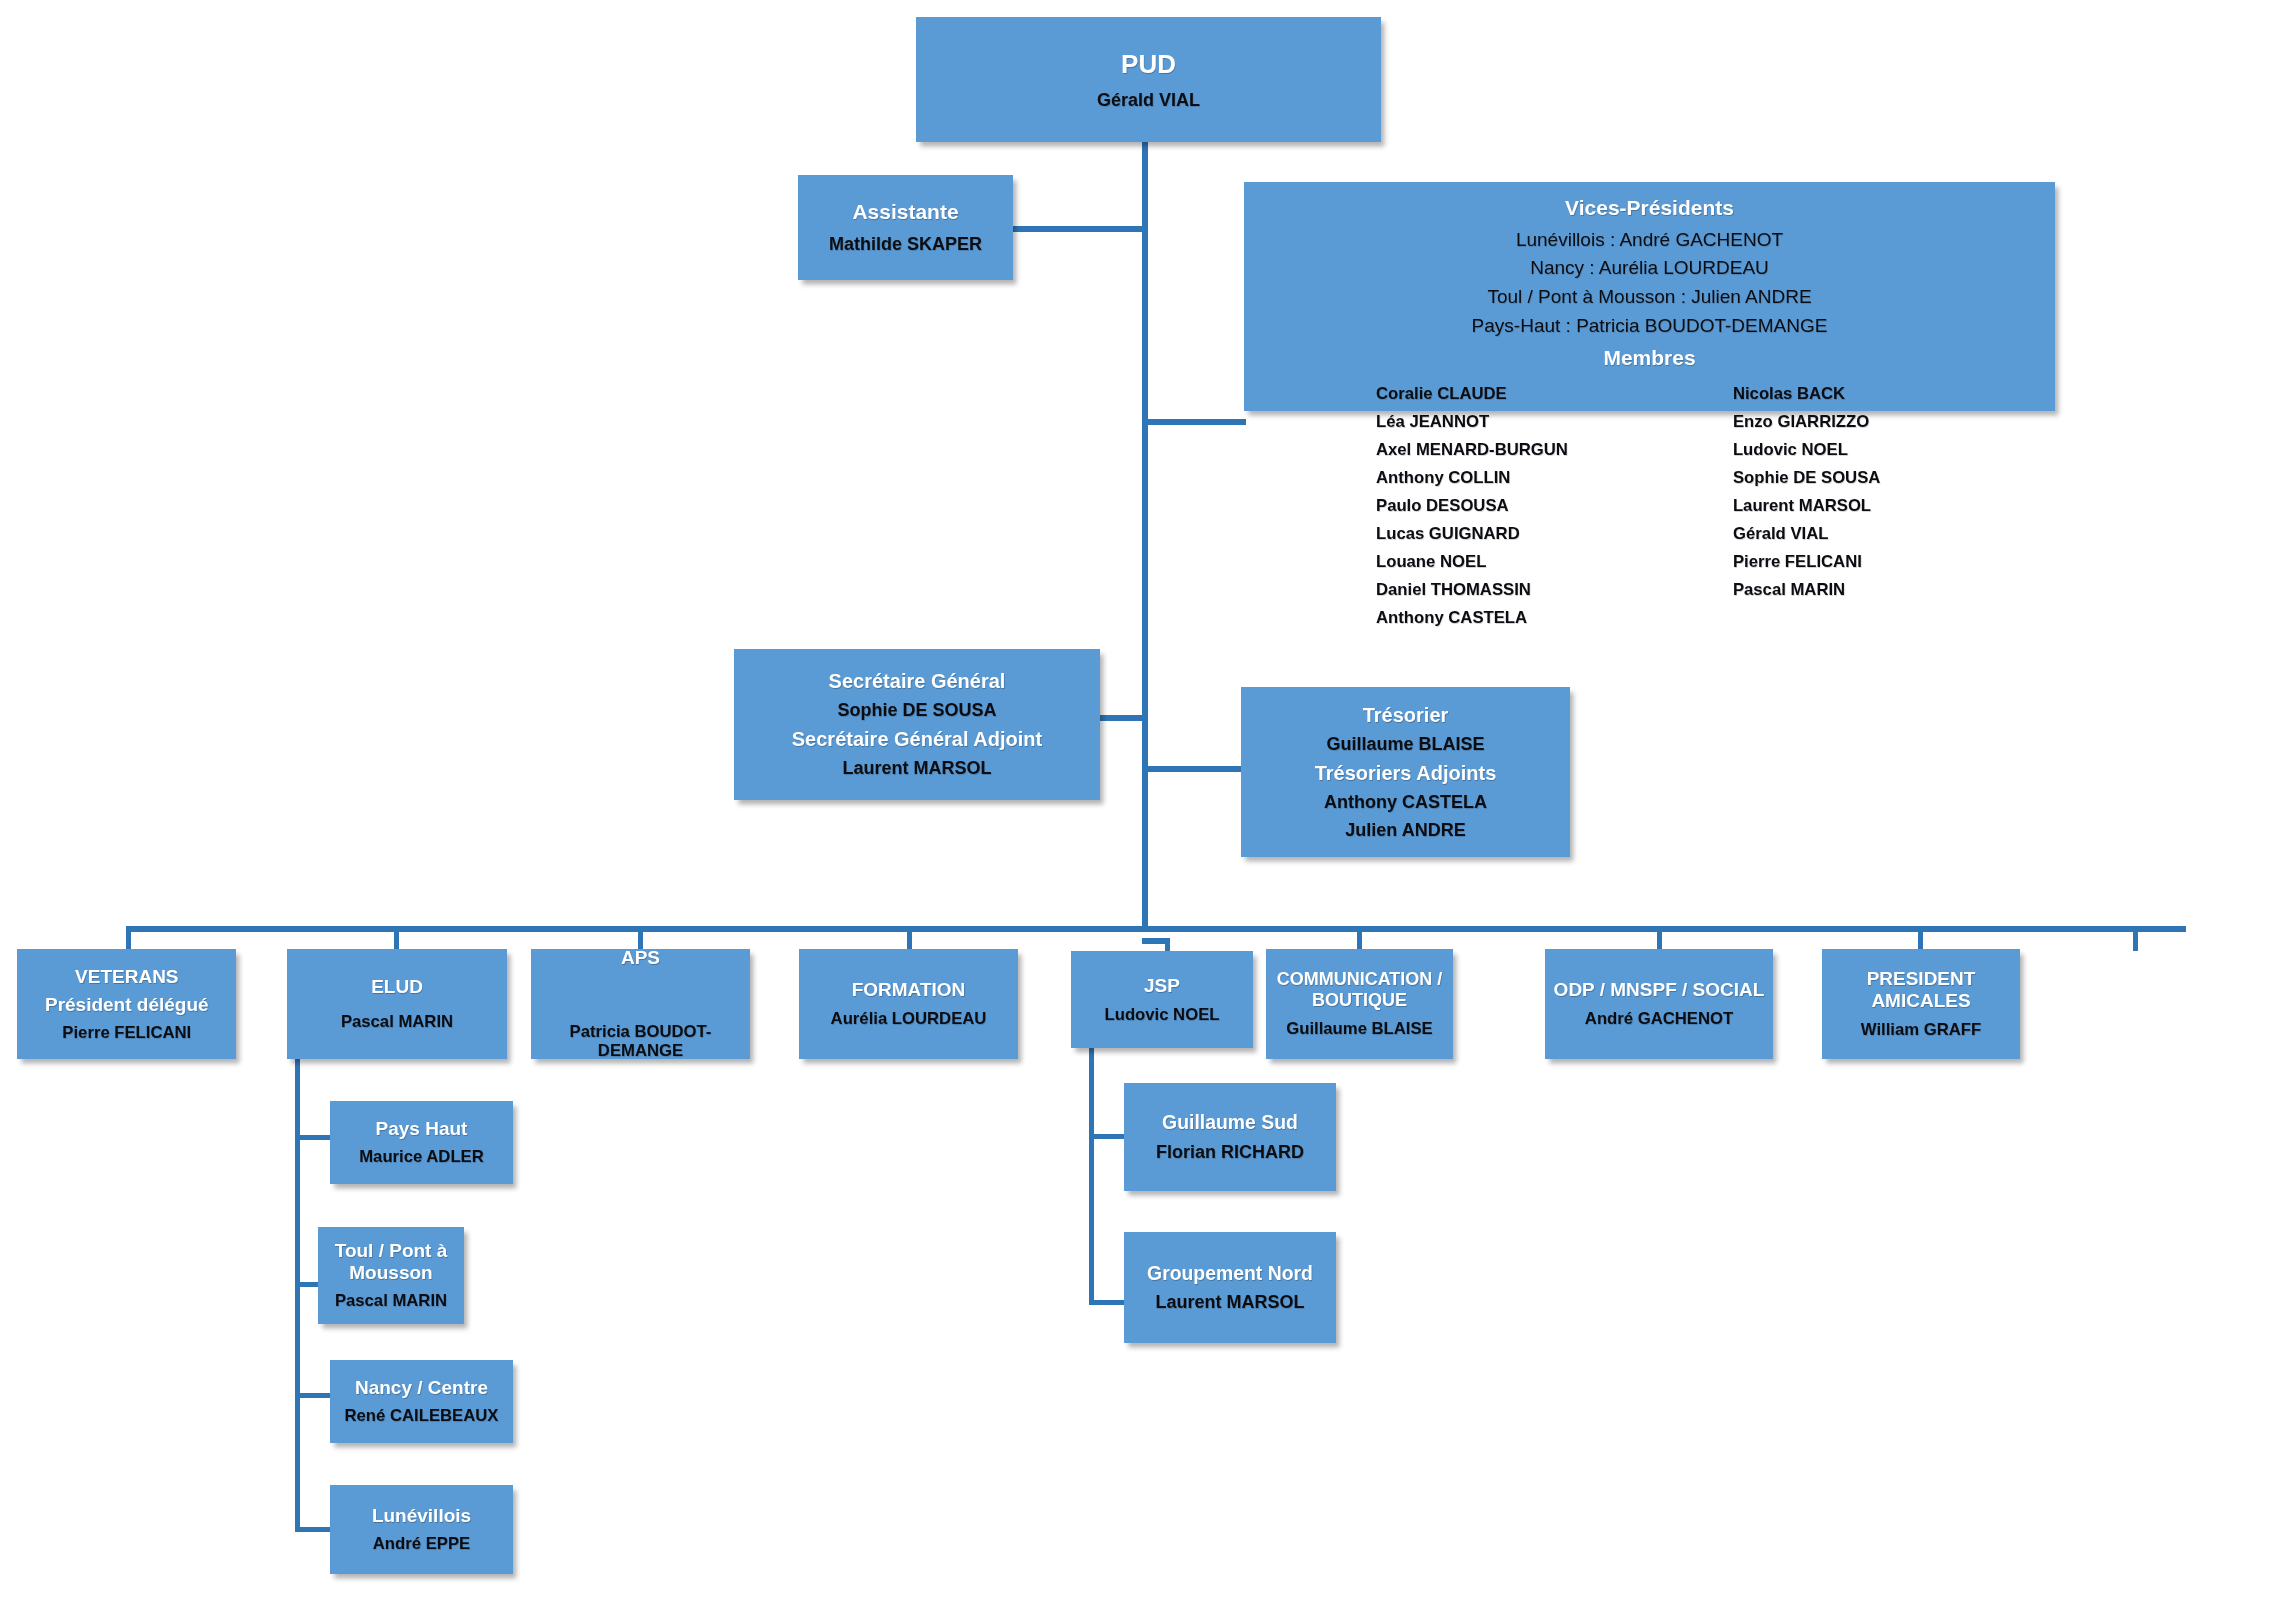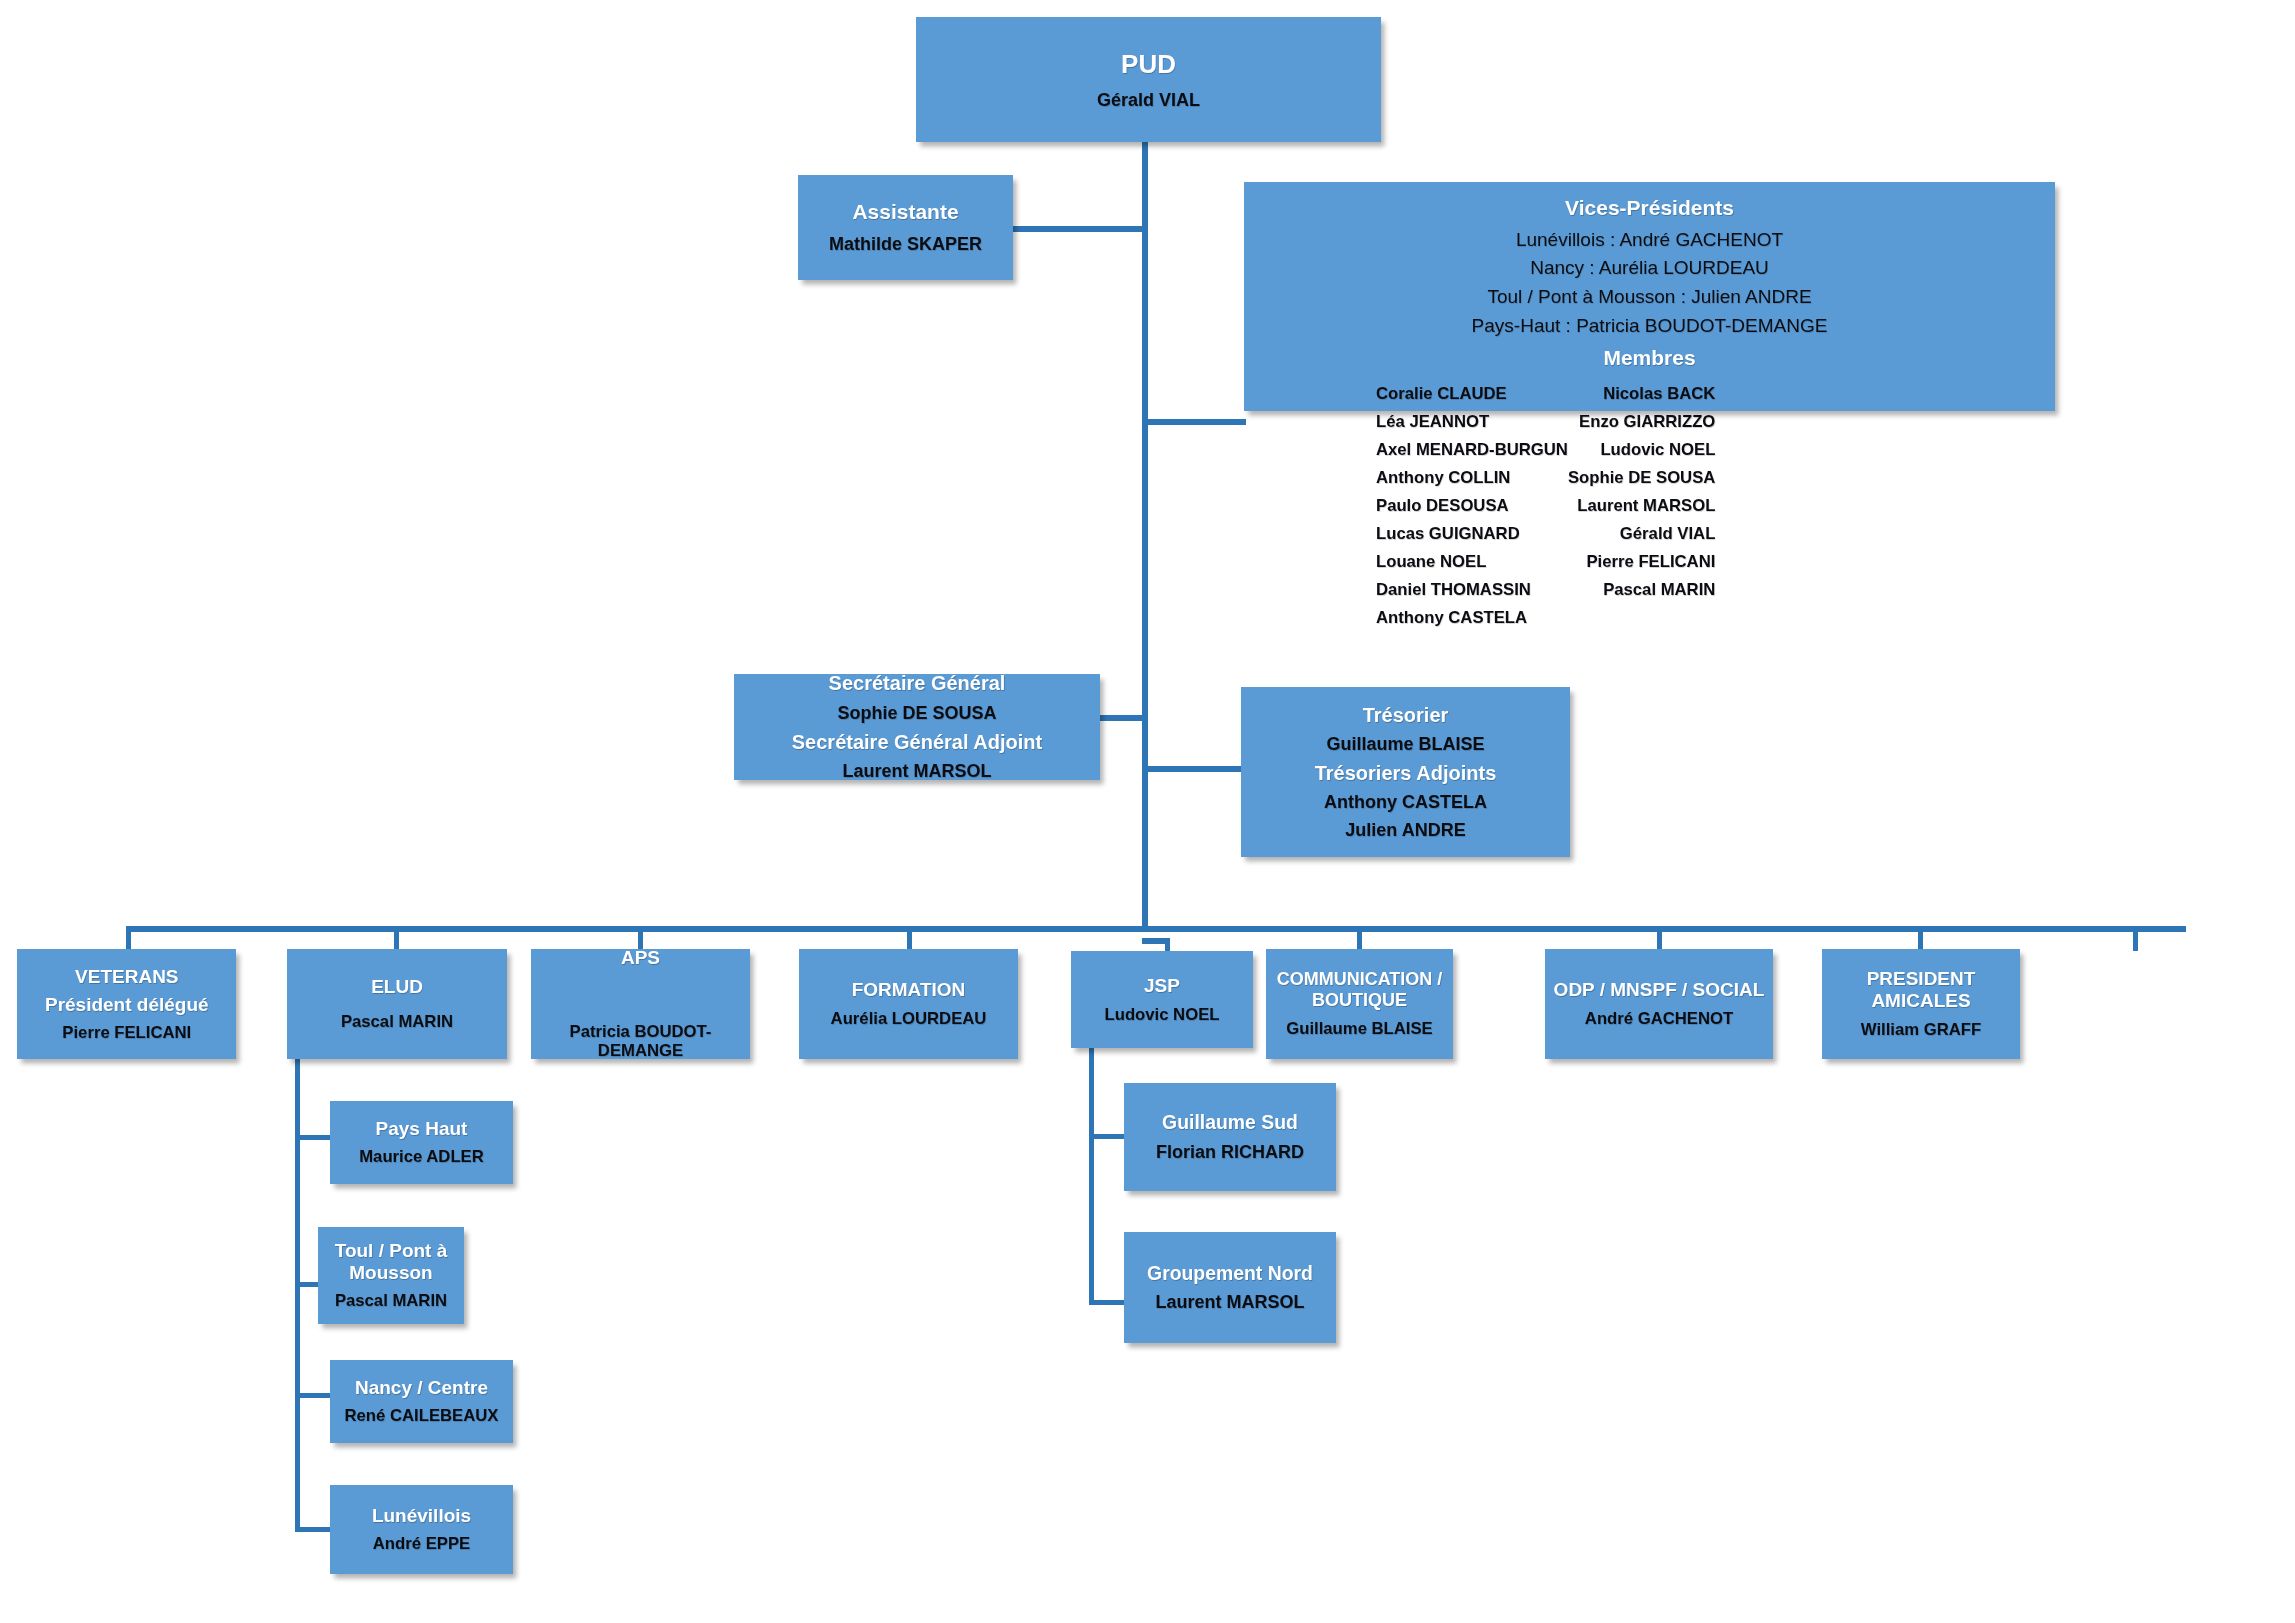--- a/index.html
+++ b/index.html
@@ -53,26 +53,26 @@
           text-shadow:0.7px 0.7px 0.7px rgba(0,0,0,0.25);margin-bottom:9.7px;}
   #box-vp .vp-line{font-size:19px;color:#0b0d12;font-weight:normal;
           line-height:1.0;margin-bottom:9.7px;
           text-shadow:0.7px 0.7px 0.7px rgba(0,0,0,0.15);}
   #box-vp .membres-title{font-size:21px;font-weight:bold;color:#ffffff;
           margin-top:1.4px;margin-bottom:9.7px;
           text-shadow:0.7px 0.7px 0.7px rgba(0,0,0,0.25);}
   #box-vp .membres-cols{display:flex;width:100%;justify-content:flex-start;
           padding-left:132px;box-sizing:border-box;}
   #box-vp .mcol{display:flex;flex-direction:column;align-items:flex-start;}
-  #box-vp .mcol.right{align-items:flex-end;}
+  #box-vp .mcol.right{margin-left:165px;}
   #box-vp .mname{font-size:16.7px;font-weight:bold;color:#0b0d12;
           line-height:1.68;text-align:left;white-space:nowrap;
           text-shadow:0.7px 0.7px 0.7px rgba(0,0,0,0.18);}
 
-  #box-sg{left:734px;top:649px;width:366px;height:106px;margin-top:25px;}
+  #box-sg{left:734px;top:649px;width:366px;height:151px;}
   #box-sg .title{font-size:20px;margin-bottom:7px;}
   #box-sg .person{font-size:18px;margin-bottom:7px;}
   #box-sg .person:last-child{margin-bottom:0;}
 
   #box-tres{left:1241px;top:687px;width:329px;height:170px;}
   #box-tres .title{font-size:20px;margin-bottom:7px;}
   #box-tres .person{font-size:18px;margin-bottom:7px;}
   #box-tres .person:last-child{margin-bottom:0;}
 
   .dept{height:110px;}

